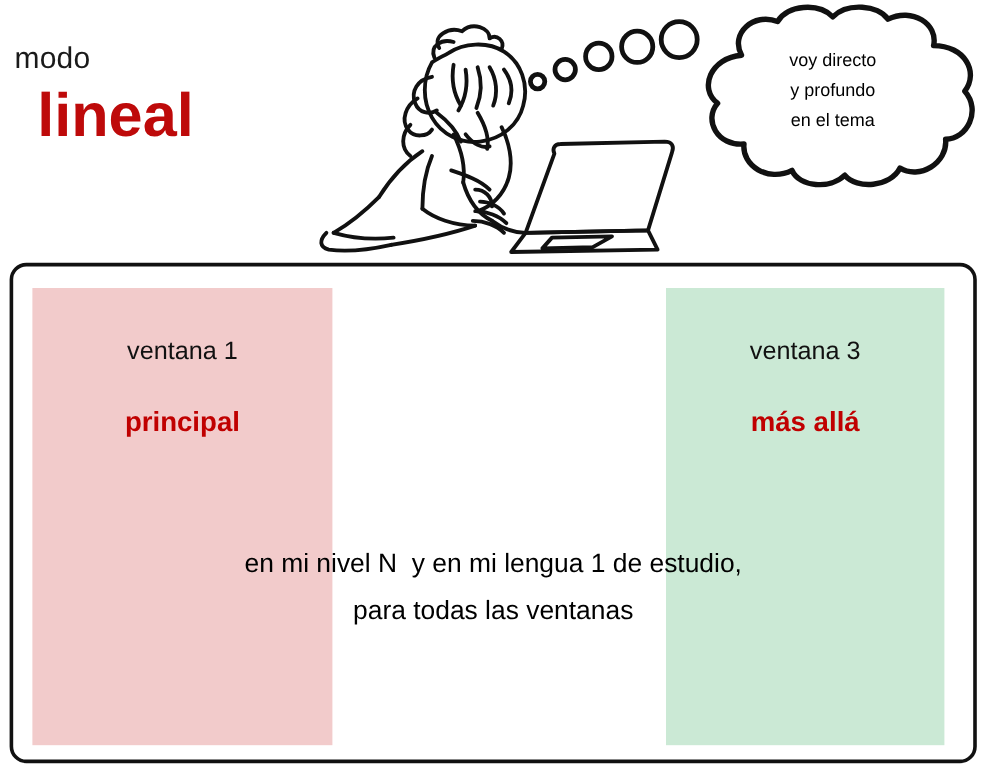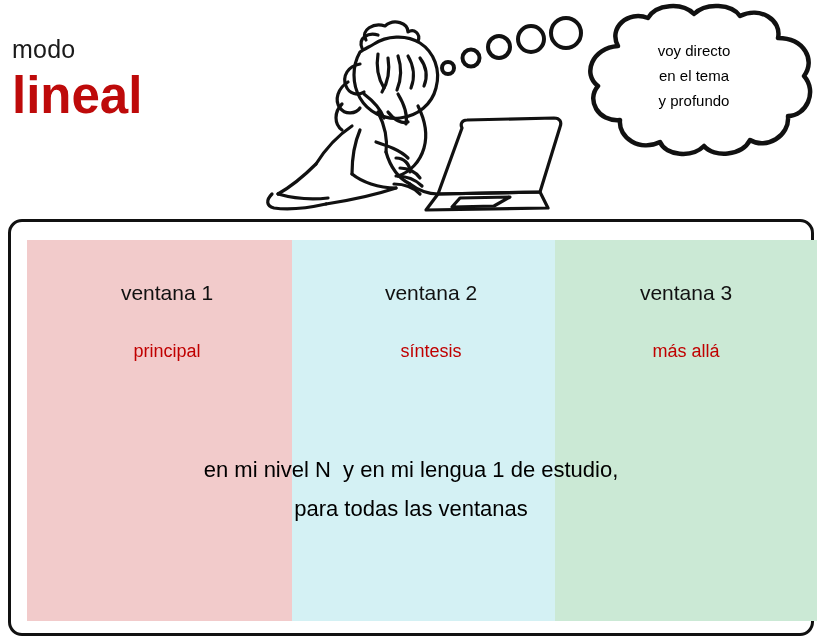--- a/index.html
+++ b/index.html
@@ -36,20 +36,21 @@
     color: #1a1a1a;
     letter-spacing: .2px;
   }
   #title-main {
     font-size: 51px;
     line-height: 56px;
     font-weight: bold;
     color: #BE0A0A;
     letter-spacing: 0px;
     margin-top: 4px;
+    margin-left: 19px;
   }
 
   
   #illustration {
     position: absolute;
     left: 248px;
     top: 8px;
     width: 330px;
     height: 212px;
   }
@@ -92,43 +93,42 @@
     border: 3px solid #111111;
     border-radius: 14px;
     box-sizing: border-box;
     background: #ffffff;
   }
 
   .window-col {
     position: absolute;
     top: 18px;
     height: 381px;
-    padding-left: 30px;
   }
   #col-1 { left: 16px;  width: 250px; background: #F2CBCB; }
   #col-2 { left: 281px; width: 248px; background: #D4F1F4; }
   #col-3 { left: 544px; width: 232px; background: #CBE9D5; }
 
   .col-label {
     position: absolute;
     left: 0; right: 0;
     top: 40px;
     text-align: center;
     font-size: 21px;
     line-height: 26px;
     color: #111;
   }
   .col-name {
     position: absolute;
     left: 0; right: 0;
     top: 97px;
     text-align: center;
-    font-size: 18px;
+    font-size: 23px;
     line-height: 28px;
-    font-weight: normal;
+    font-weight: bold;
     color: #C00000;
   }
 
   
   #caption {
     position: absolute;
     left: 3px;
     right: 3px;
     top: 228px;
     text-align: center;
@@ -228,36 +228,32 @@
                C182 154 154 156 144 144
                C132 156 106 154 100 140
                C80 150 58 136 60 118
                C38 120 26 98 38 84
                C22 72 32 46 58 44 Z"></path>
     </svg>
   </div>
 
   <div id="bubble-text">
     <div>voy directo</div>
+    <div>y profundo</div>
     <div>en el tema</div>
-    <div>y profundo</div>
   </div>
 </div>
 
 <div id="windows-box">
 
   <div class="window-col" id="col-1">
     <div class="col-label">ventana 1</div>
     <div class="col-name">principal</div>
   </div>
 
-  <div class="window-col" id="col-2">
-    <div class="col-label">ventana 2</div>
-    <div class="col-name">síntesis</div>
-  </div>
 
   <div class="window-col" id="col-3">
     <div class="col-label">ventana 3</div>
     <div class="col-name">más allá</div>
   </div>
 
   <div id="caption">
     <div>en mi nivel N  y en mi lengua 1 de estudio,</div>
     <div>para todas las ventanas</div>
   </div>

